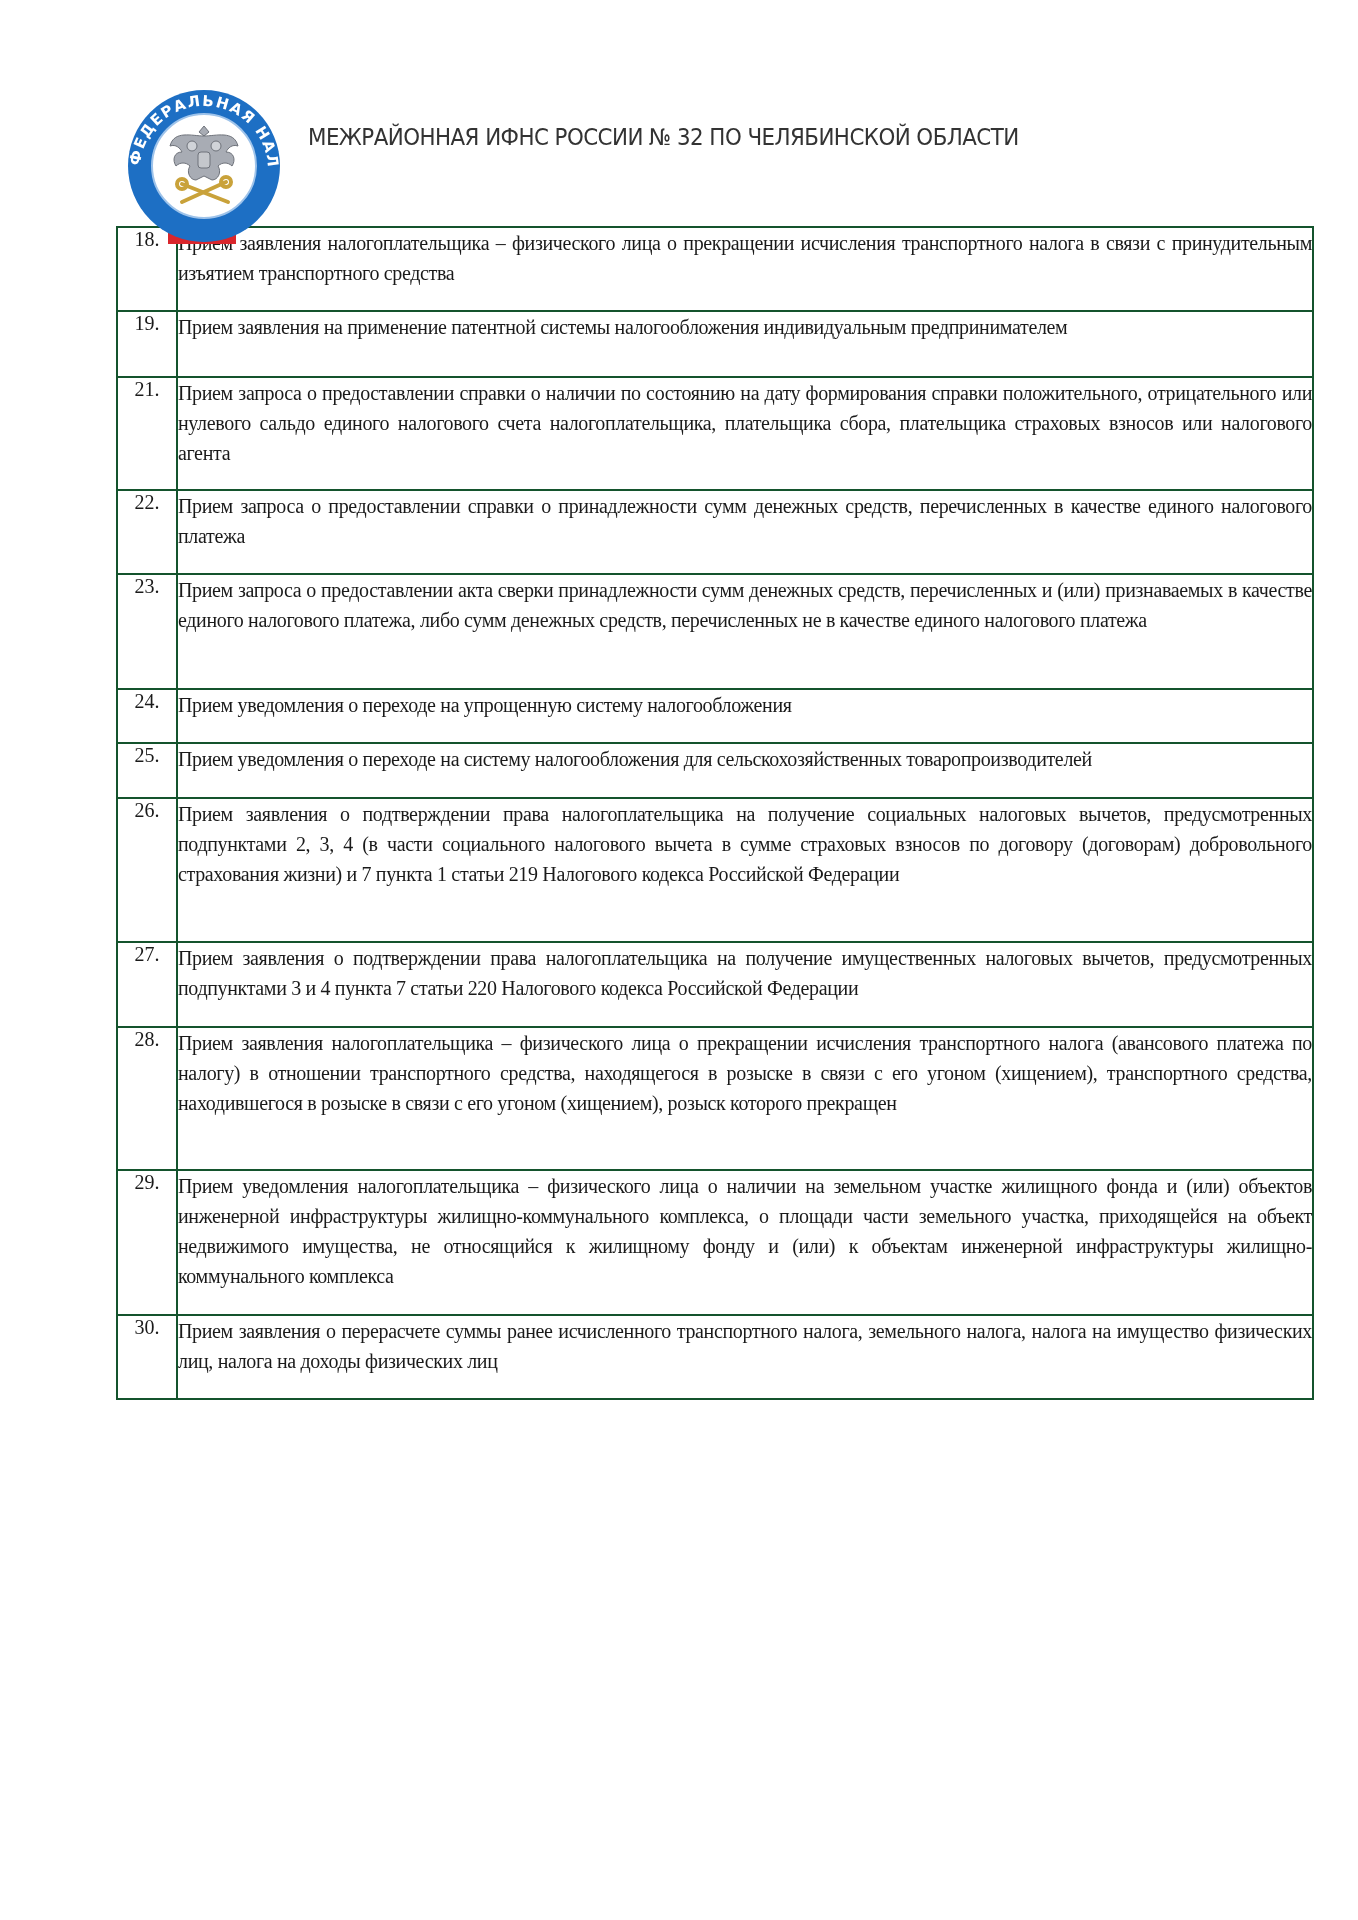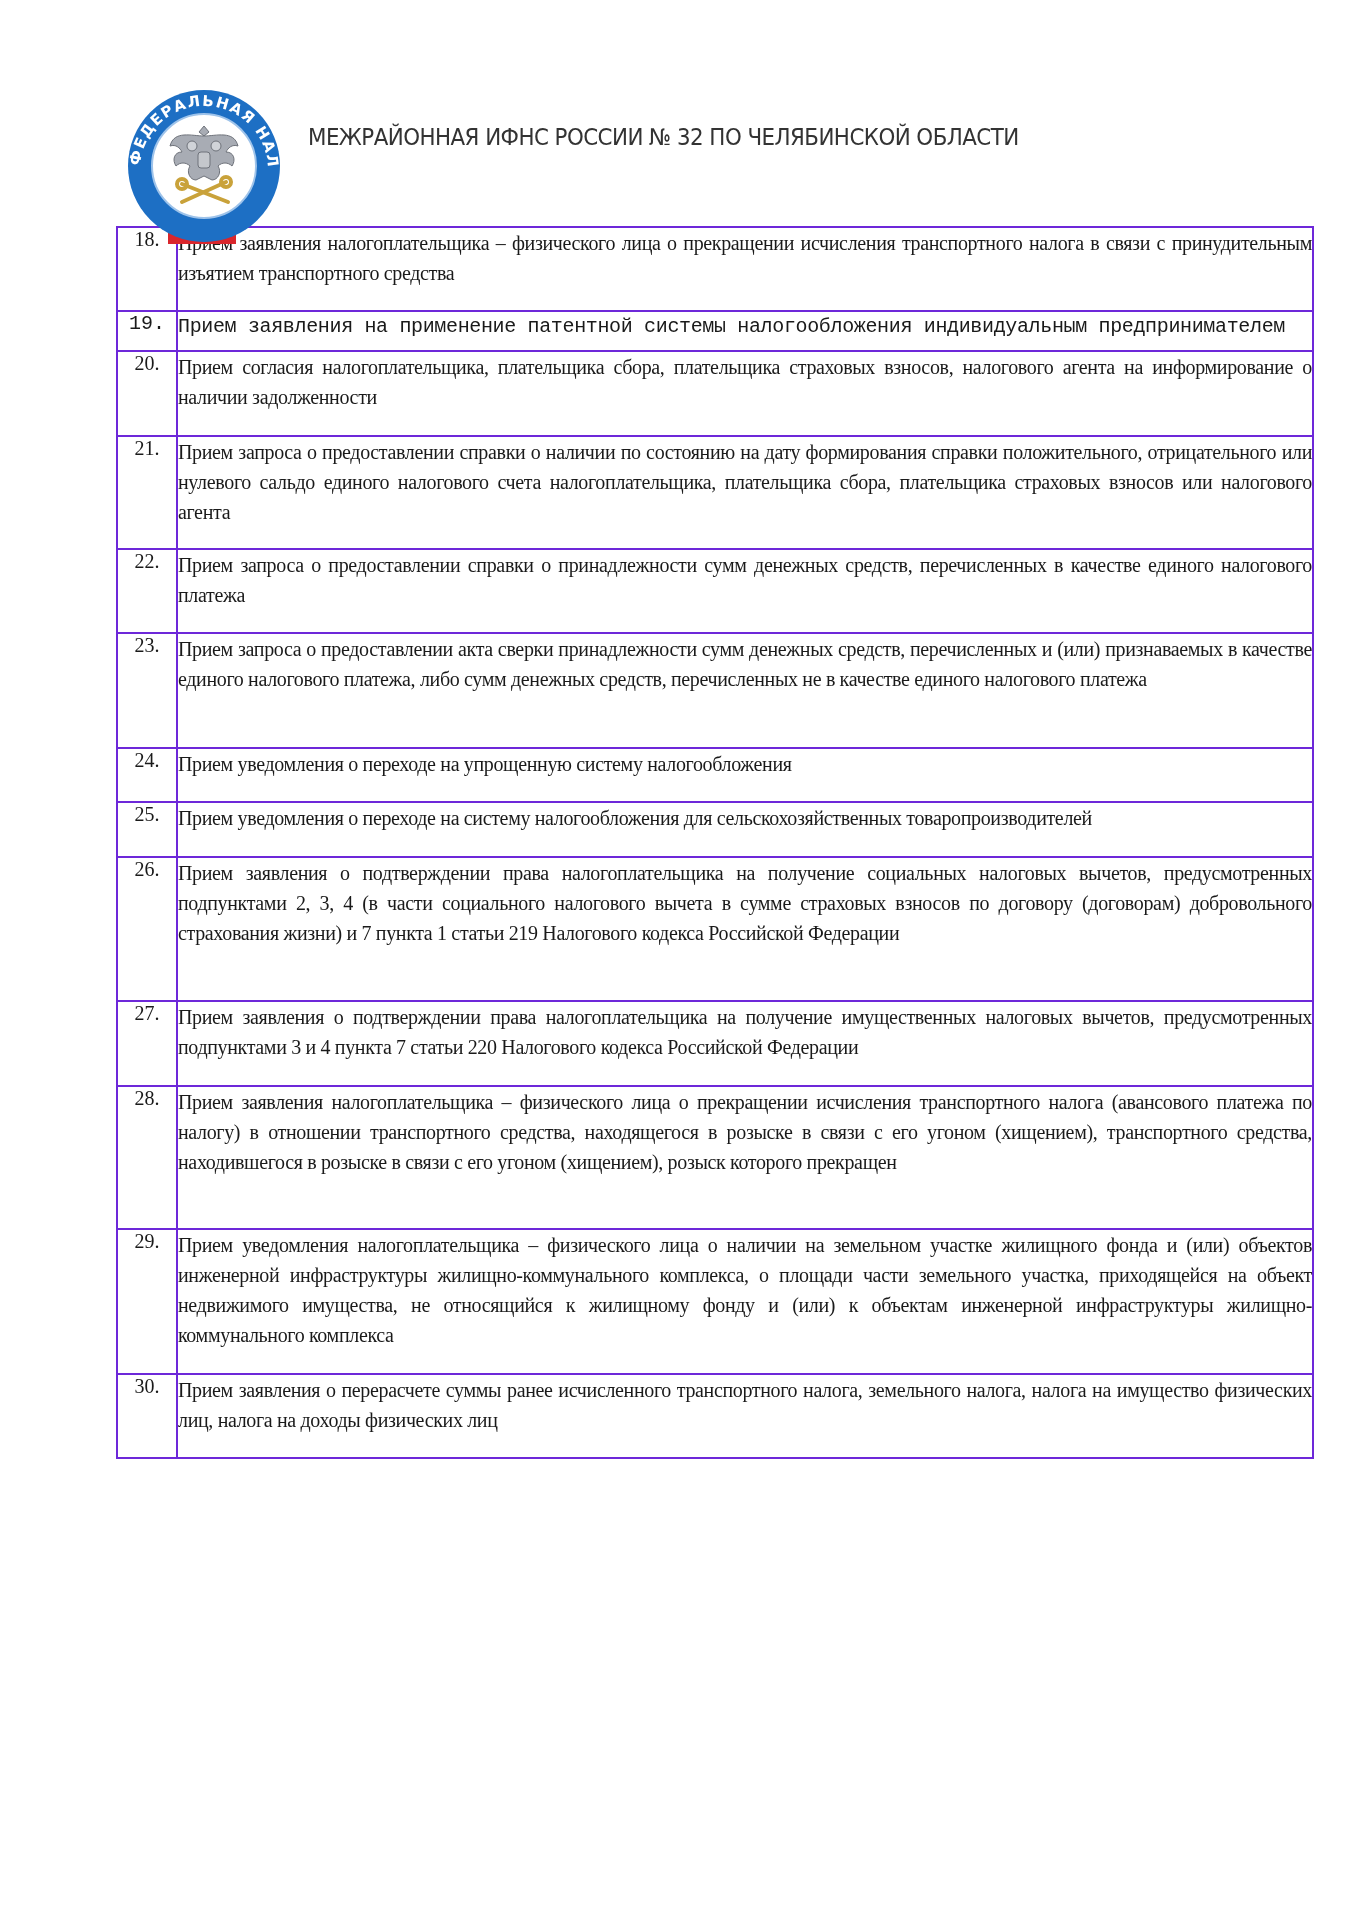--- a/index.html
+++ b/index.html
@@ -9,21 +9,21 @@
       font-family: "DejaVu Sans", sans-serif; font-size: 23px; letter-spacing: -0.6px;
       color: #333333; white-space: nowrap; transform: scaleX(0.93); transform-origin: left top;
     }
     .logo { position: absolute; left: 120px; top: 86px; width: 168px; height: 160px; z-index: 3; }
     table.services {
       position: absolute; left: 116px; top: 226px; width: 1198px;
       border-collapse: collapse; table-layout: fixed;
       font-family: "Liberation Serif", serif; color: #1a1a1a;
     }
     table.services td {
-      border: 2px solid #6d28d9; vertical-align: top; padding: 0;
+      border: 2px solid #14532d; vertical-align: top; padding: 0;
     }
     td.num {
       width: 58px; text-align: center; vertical-align: middle;
       font-size: 20px;
     }
     td.txt {
       font-size: 20px; line-height: 30px; padding: 4px 10px 0 12px;
       text-align: justify; letter-spacing: -0.35px;
     }
   </style>
@@ -63,27 +63,23 @@
 </svg>
 
 <div class="header-title">МЕЖРАЙОННАЯ ИФНС РОССИИ № 32 ПО ЧЕЛЯБИНСКОЙ ОБЛАСТИ</div>
 
 <table class="services">
   <tbody id="services-body">
       <tr style="height: 84px;">
         <td class="num">18.</td>
         <td class="txt">Прием заявления налогоплательщика – физического лица о прекращении исчисления транспортного налога в связи с принудительным изъятием транспортного средства</td>
       </tr>
-      <tr style="height: 40px; font-family: Liberation Mono, monospace;">
+      <tr style="height: 66px;">
         <td class="num">19.</td>
         <td class="txt">Прием заявления на применение патентной системы налогообложения индивидуальным предпринимателем</td>
-      </tr>
-      <tr style="height: 85px;">
-        <td class="num">20.</td>
-        <td class="txt">Прием согласия налогоплательщика, плательщика сбора, плательщика страховых взносов, налогового агента на информирование о наличии задолженности</td>
       </tr>
       <tr style="height: 113px; margin-left: 44px;">
         <td class="num">21.</td>
         <td class="txt">Прием запроса о предоставлении справки о наличии по состоянию на дату формирования справки положительного, отрицательного или нулевого сальдо единого налогового счета налогоплательщика, плательщика сбора, плательщика страховых взносов или налогового агента</td>
       </tr>
       <tr style="height: 84px;">
         <td class="num">22.</td>
         <td class="txt">Прием запроса о предоставлении справки о принадлежности сумм денежных средств, перечисленных в качестве единого налогового платежа</td>
       </tr>
       <tr style="height: 115px; padding-left: 16px;">

